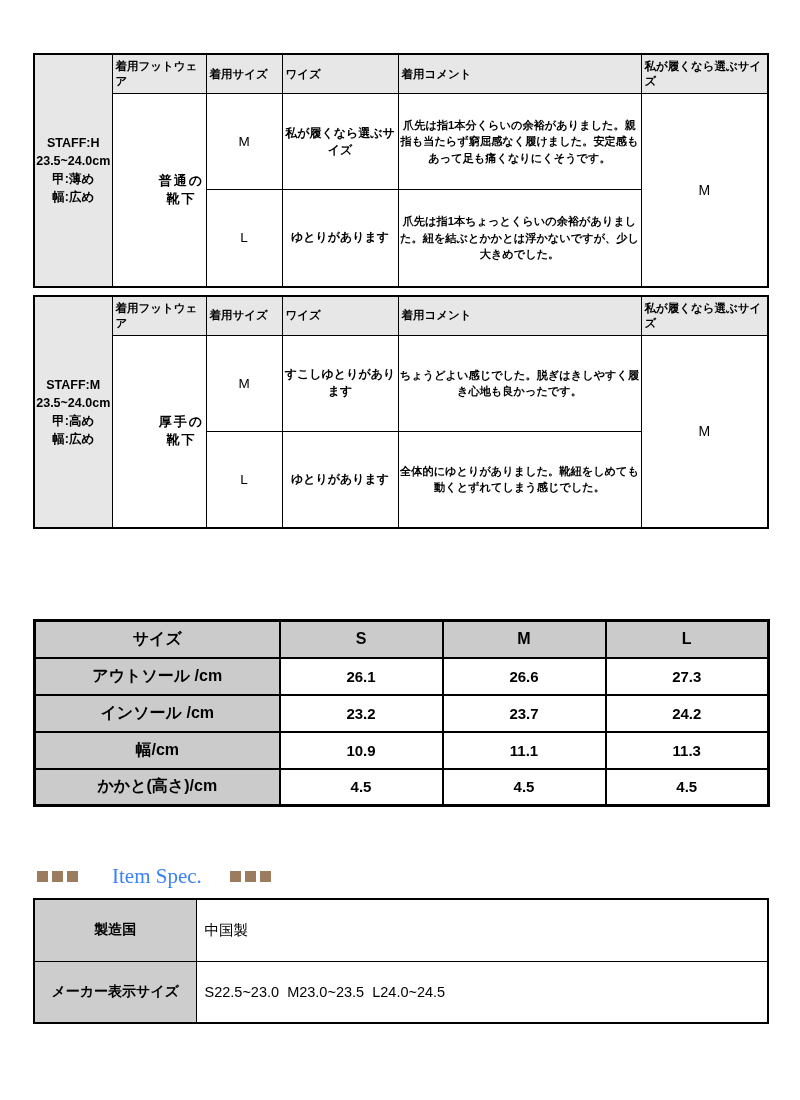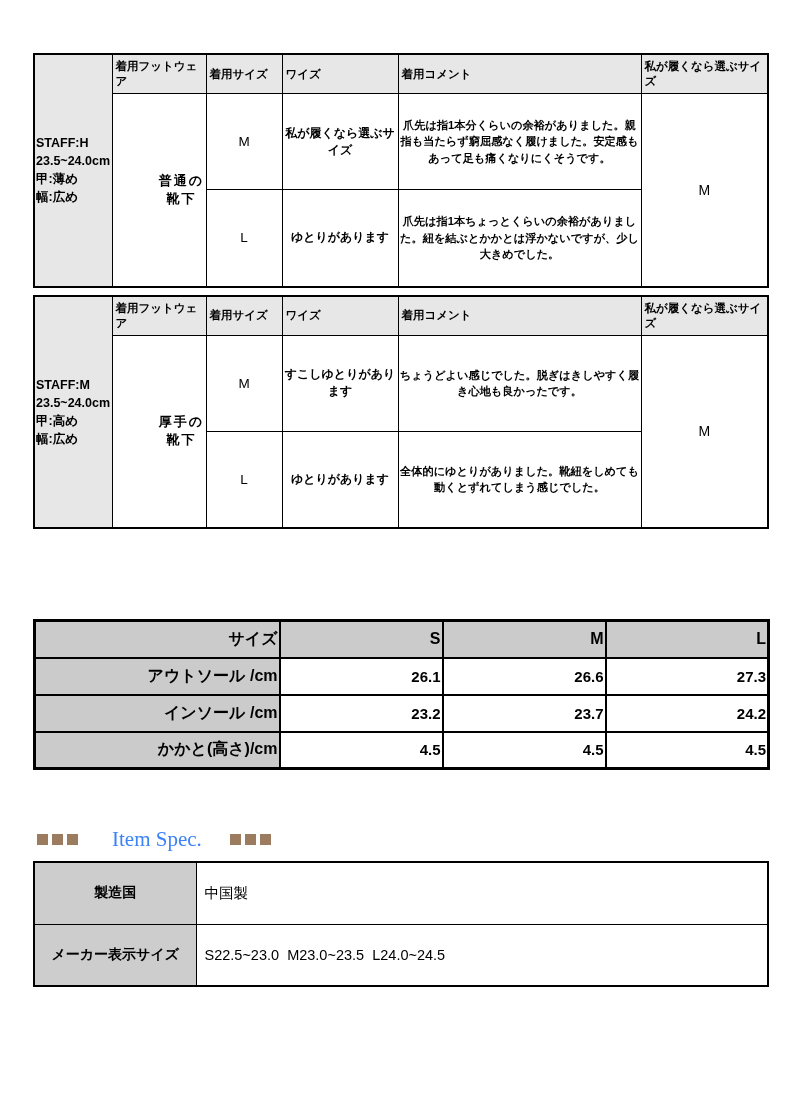--- a/index.html
+++ b/index.html
@@ -19,21 +19,21 @@
   .staff-table.first { margin-top: 53px; }
   .staff-table th, .staff-table td { border: 1.5px solid #000; overflow: hidden; }
   .staff-table th {
     background: #e7e7e7;
     font-size: 11.5px; font-weight: bold;
     text-align: left; padding: 4px 3px;
     height: 24px;
   }
   .staff-cell {
     background: #e7e7e7;
-    vertical-align: middle;
+    text-align: center; vertical-align: middle;
     font-size: 12.5px; font-weight: bold; line-height: 1.45;
   }
   .footwear-cell {
     text-align: center; vertical-align: middle;
     font-size: 13px; font-weight: bold; letter-spacing: 2px; padding-left: 46px;
   }
   .sizecell {
     text-align: center; vertical-align: middle;
     font-size: 13.5px; font-weight: 500;
   }
@@ -48,21 +48,21 @@
   }
   .choicecell {
     text-align: center; vertical-align: middle;
     font-size: 14px; font-weight: 500;
   }
   .row-m td { height: 96px; }
   .row-l td { height: 97px; }
 
   
   .size-table { border: 3px solid #000; margin-top: 90px; }
-  .size-table th, .size-table td { border: 2px solid #000; height: 37px; text-align: right; vertical-align: middle; }
+  .size-table th, .size-table td { border: 2px solid #000; height: 37px; text-align: center; vertical-align: middle; }
   .size-table th {
     background: #cbcbcb;
     font-size: 16px; font-weight: bold;
   }
   .size-table td { font-size: 15px; font-weight: bold; background: #fff; }
 
   
   .itemspec-heading {
     margin-top: 56px; height: 26px;
     display: flex; align-items: center;
@@ -194,20 +194,26 @@
       <td>26.6</td>
       <td>27.3</td>
     </tr>
     <tr>
       <th>インソール /cm</th>
       <td>23.2</td>
       <td>23.7</td>
       <td>24.2</td>
     </tr>
     <tr>
+      <th>幅/cm</th>
+      <td>10.9</td>
+      <td>11.1</td>
+      <td>11.3</td>
+    </tr>
+    <tr>
       <th>かかと(高さ)/cm</th>
       <td>4.5</td>
       <td>4.5</td>
       <td>4.5</td>
     </tr>
   </tbody>
     </table>
 
   <div class="itemspec-heading">
     <div class="sq-group">

